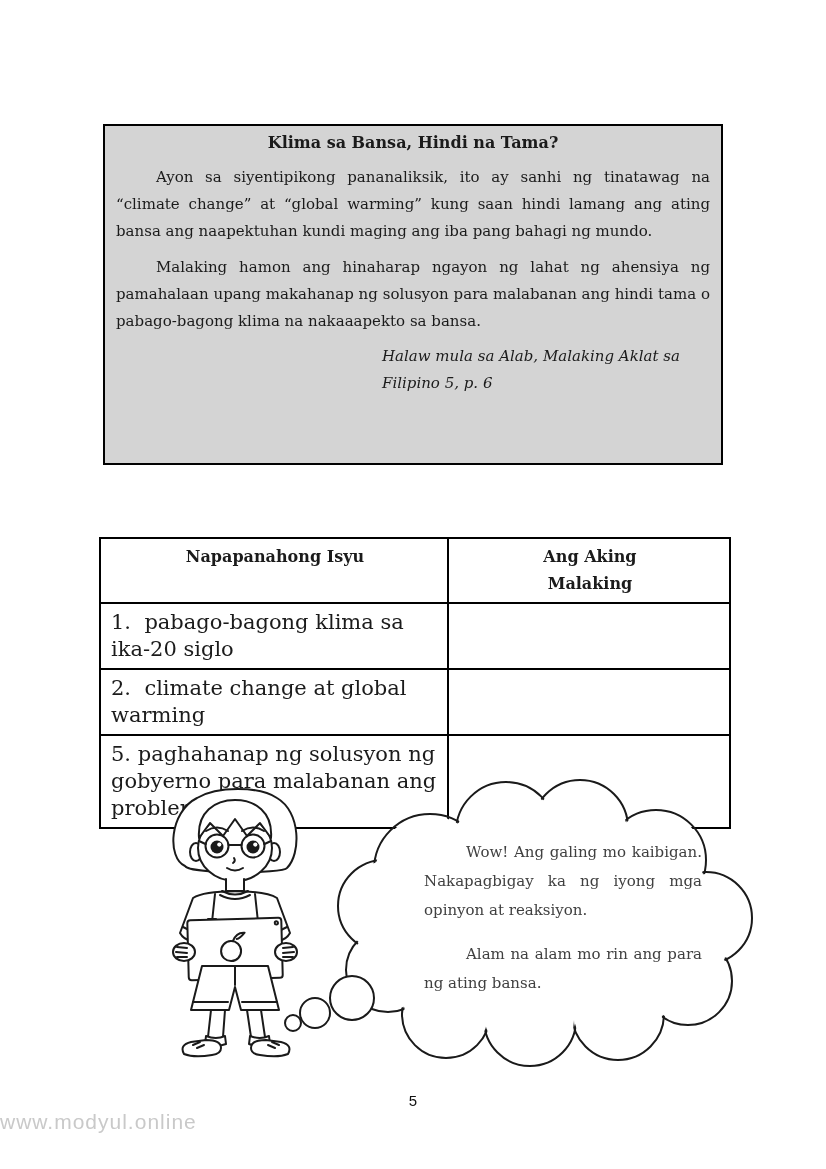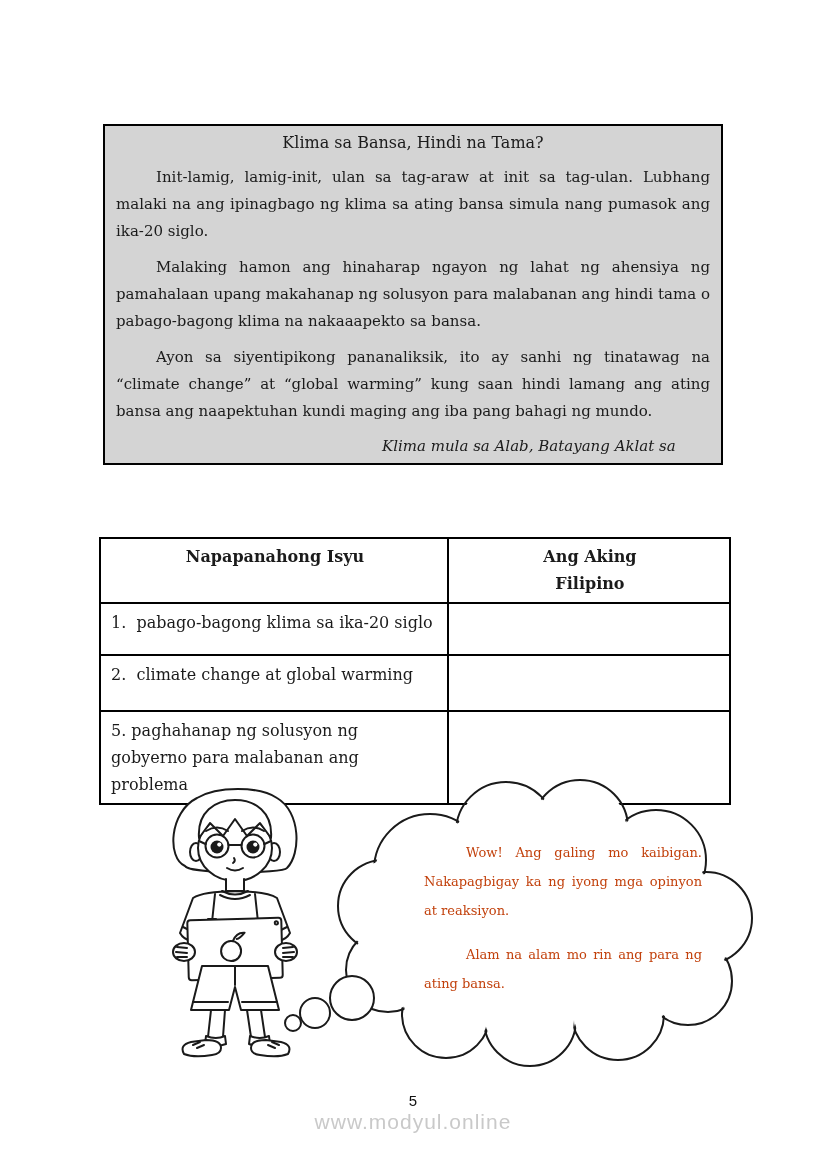--- a/index.html
+++ b/index.html
@@ -7,94 +7,93 @@
     width:826px;height:1169px;position:relative;background:#ffffff;
     font-family:"DejaVu Serif", serif;color:#1b1b1b;overflow:hidden;
   }
   
   .graybox{
     position:absolute;left:103px;top:124px;width:620px;height:341px;
     background:#d4d4d4;border:2px solid #000;box-sizing:border-box;
     padding:5px 11px 4px 11px;overflow:hidden;
   }
   .graybox h1{
-    margin:2px 0 12px 0;font-size:16px;font-weight:normal;text-align:center;
+    margin:2px 0 12px 0;font-size:16px;font-weight:bold;text-align:center;
     font-family:"DejaVu Serif", serif;
   }
   .graybox p.body-par{
     margin:9px 0 0 0;font-size:15px;line-height:27px;
     text-align:justify;text-indent:40px;
   }
   .citation{
     margin:8px 0 0 266px;font-style:italic;font-size:15px;line-height:27px;
   }
   
   table.reaction{
     position:absolute;left:99px;top:537px;width:632px;
     border-collapse:collapse;table-layout:fixed;
   }
   table.reaction td{
     border:2px solid #000;vertical-align:top;
-    font-size:16px;line-height:27px;padding:5px 8px 5px 10px;
+    font-size:21px;line-height:27px;padding:5px 8px 5px 10px;
     box-sizing:border-box;
   }
   table.reaction td.hdr{
     font-weight:bold;text-align:center;font-size:16px;padding-top:4px;
   }
   .col-issue{width:333px;}
   .col-react{width:270px;}
   tr.hdr-row{height:53px;}
   tr.r1{height:52px;}
   tr.r2{height:56px;}
   tr.r3{height:57px;}
   
   .figure-wrap{position:absolute;left:0;top:770px;width:826px;height:310px;}
   .char-svg{position:absolute;left:127px;top:16px;}
   .bubble-svg{position:absolute;left:268px;top:6px;}
   .bubble-text{
     position:absolute;left:424px;top:68px;width:278px;
-    font-size:13px;line-height:29px;color:#c2410c;
+    font-size:15px;line-height:29px;color:#404040;
   }
   .bubble-text p{margin:0;text-align:justify;text-indent:42px;}
   .bubble-text p + p{margin-top:15px;}
   
   .page-number{
     position:absolute;left:0;top:1092px;width:826px;text-align:center;
     font-family:"Liberation Sans", sans-serif;font-size:15px;color:#111;
   }
   .watermark{
-    position:absolute;left:0;top:1110px;width:826px;text-align:center;
+    position:absolute;left:0;top:1110px;width:826px;text-align:left;
     font-family:"Liberation Sans", sans-serif;font-size:21px;color:#c9c9c9;
     letter-spacing:1px;
   }
   svg .ln{stroke:#1a1a1a;stroke-width:2;fill:none;stroke-linecap:round;stroke-linejoin:round;}
   svg .wh{fill:#ffffff;}
   svg .bk{fill:#1a1a1a;}
 </style>
 </head>
 <body>
 
 <div class="graybox">
   <h1>Klima sa Bansa, Hindi na Tama?</h1>
-  <p class="body-par">Init-lamig, lamig-init, ulan sa tag-araw at init sa tag-ulan. Lubhang malaki na ang ipinagbago ng klima sa ating bansa simula nang pumasok ang ika-20 siglo.</p>
+  <p class="body-par">Ayon sa siyentipikong pananaliksik, ito ay sanhi ng tinatawag na “climate change” at “global warming” kung saan hindi lamang ang ating bansa ang naapektuhan kundi maging ang iba pang bahagi ng mundo.</p>
   <p class="body-par">Malaking hamon ang hinaharap ngayon ng lahat ng ahensiya ng pamahalaan upang makahanap ng solusyon para malabanan ang hindi tama o pabago-bagong klima na nakaaapekto sa bansa.</p>
-  <p class="body-par">Ayon sa siyentipikong pananaliksik, ito ay sanhi ng tinatawag na “climate change” at “global warming” kung saan hindi lamang ang ating bansa ang naapektuhan kundi maging ang iba pang bahagi ng mundo.</p>
   <div class="citation">
-    <div>Klima mula sa Alab, Batayang Aklat sa</div>
+    <div>Halaw mula sa Alab, Malaking Aklat sa</div>
     <div>Filipino 5, p. 6</div>
   </div>
 </div>
 
 <table class="reaction">
   <tbody>
       <tr class="hdr-row">
     <td class="hdr col-issue">Napapanahong Isyu</td>
     <td class="hdr col-react">
       <div>Ang Aking</div>
-      <div>Filipino</div>
+      <div>Malaking</div>
     </td>
   </tr>
   <tr class="r1">
     <td>1.&nbsp; pabago-bagong klima sa ika-20 siglo</td>
     <td></td>
   </tr>
   <tr class="r2">
     <td>2.&nbsp; climate change at global warming</td>
     <td></td>
   </tr>

